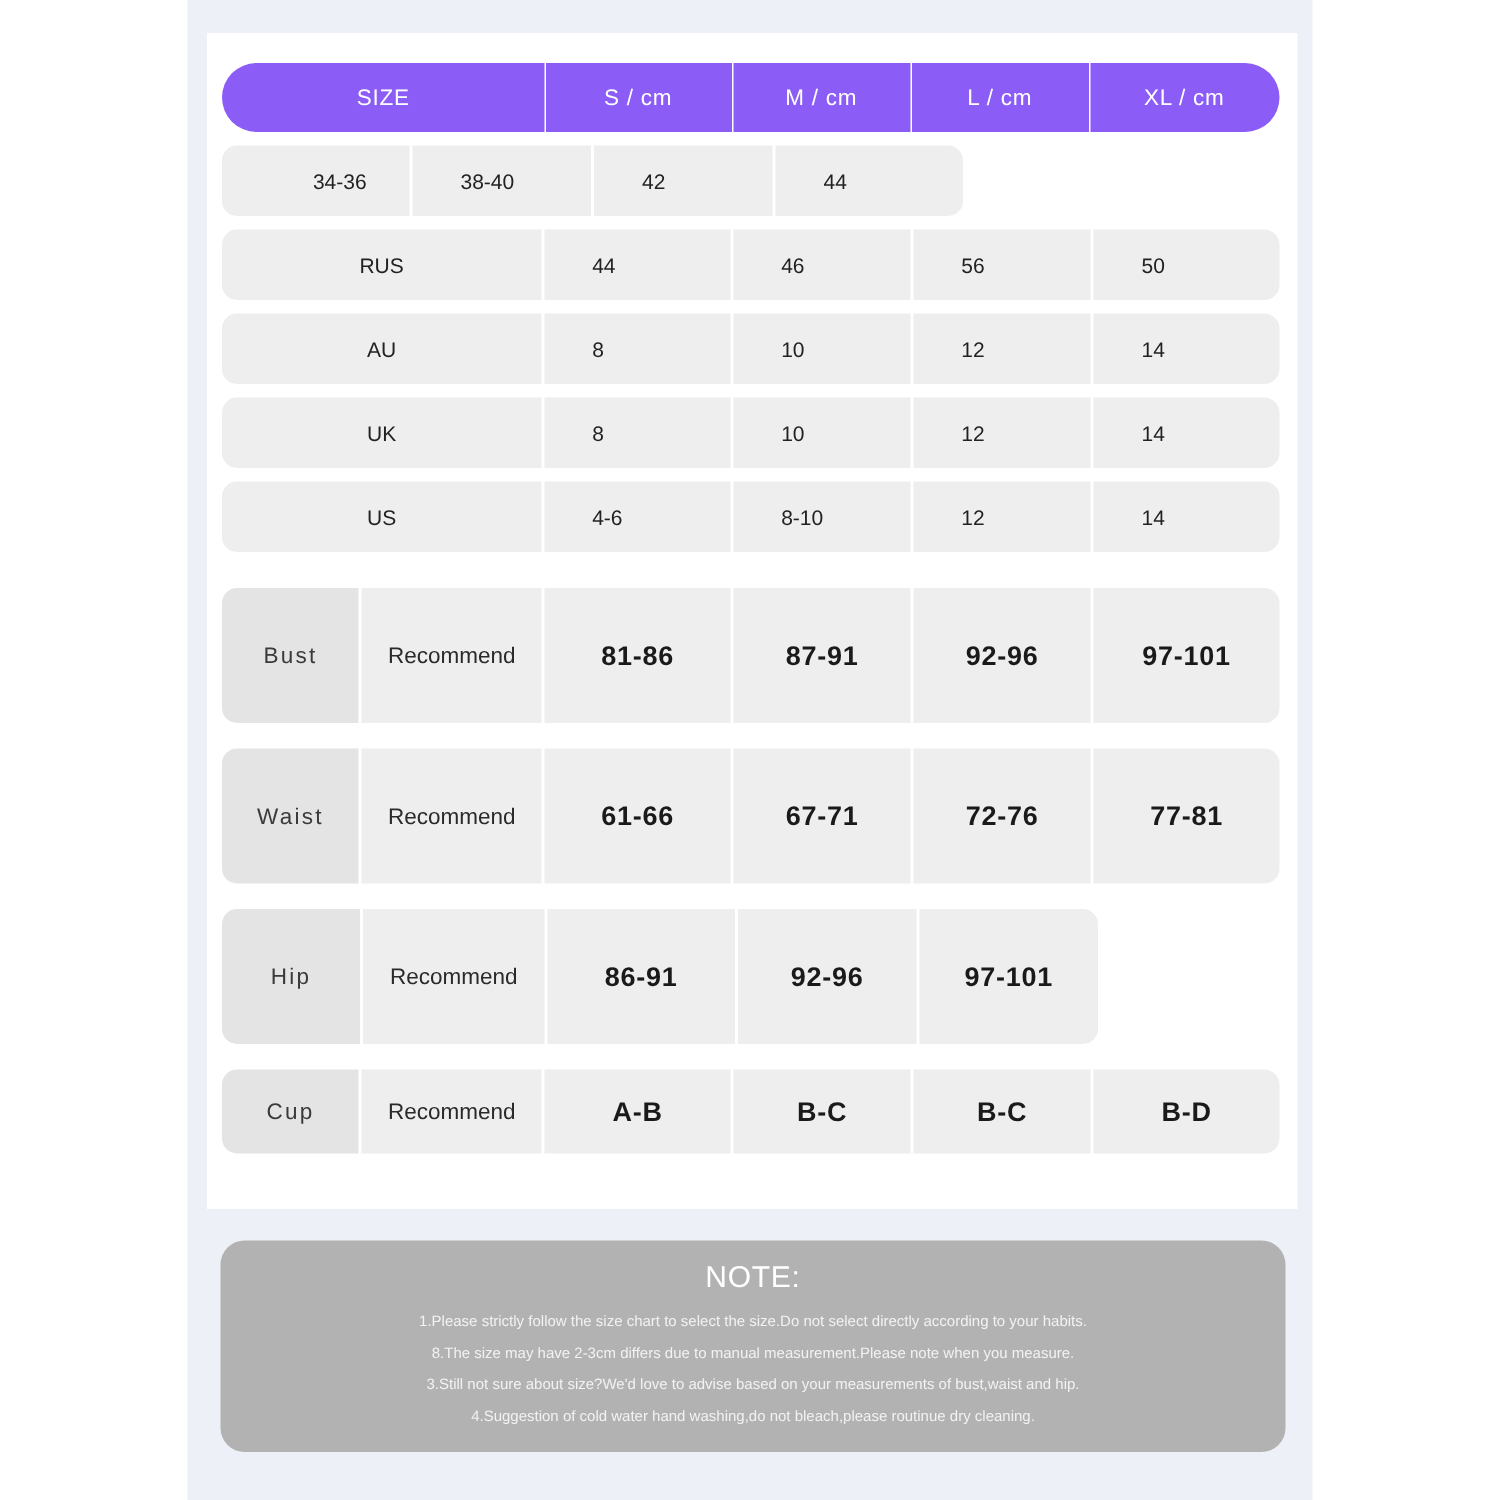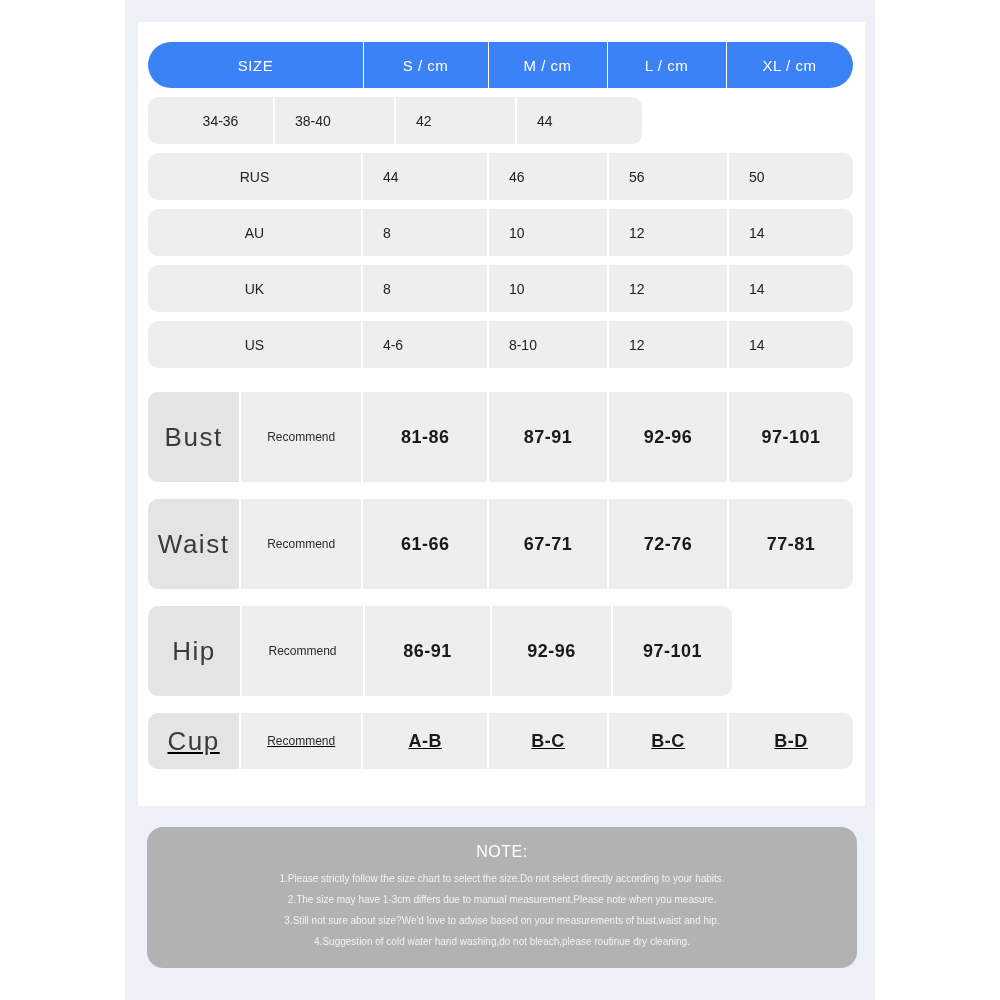--- a/index.html
+++ b/index.html
@@ -28,21 +28,21 @@
   }
   #table {
     position: absolute;
     left: 10px; top: 20px; width: 705px;
   }
 
   
   .hrow {
     display: flex;
     height: 46px;
-    background: #3b82f6;
+    background: #8b5cf6;
     border-radius: 23px;
     overflow: hidden;
     margin-bottom: 9px;
   }
   .hcell {
     display: flex; align-items: center; justify-content: center;
     color: #ffffff;
     font-size: 15px;
     letter-spacing: .5px;
     position: relative;
@@ -66,69 +66,69 @@
     font-size: 14px;
     color: #222222;
   }
   .row .cell:first-child {
     border-top-left-radius: 10px; border-bottom-left-radius: 10px;
     justify-content: center;
   }
   .row .cell:last-child {
     border-top-right-radius: 10px; border-bottom-right-radius: 10px;
   }
-  .row .cell.val { padding-left: 20px; }
+  .row .cell.val { padding-left: 32px; }
 
   
   .mrow {
     display: flex;
     margin-bottom: 9px;
     gap: 2px;
   }
   .mrow.tall  { height: 90px; }
-  .mrow.short { height: 56px; text-decoration: underline; }
+  .mrow.short { height: 56px; }
   .mcell {
     background: #eeeeee;
     display: flex; align-items: center; justify-content: center;
     font-size: 18px;
     font-weight: bold;
     color: #1a1a1a;
     letter-spacing: .5px;
   }
   .mcell.label {
     background: #e4e4e4;
-    font-size: 26px;
+    font-size: 15px;
     font-weight: normal;
     color: #3a3a3a;
     letter-spacing: 1.5px;
     border-top-left-radius: 10px; border-bottom-left-radius: 10px;
   }
   .mcell.rec {
-    font-size: 12px;
+    font-size: 15px;
     font-weight: normal;
     color: #2a2a2a;
     letter-spacing: 0;
   }
   .mrow .mcell:last-child {
     border-top-right-radius: 10px; border-bottom-right-radius: 10px;
   }
 
   
   #note {
     position: absolute;
     left: 147px; top: 827px; width: 710px; height: 141px;
     background: #b2b2b2;
     border-radius: 16px;
     display: flex; flex-direction: column;
     align-items: center; justify-content: center;
     padding: 6px 10px;
   }
   #note .ntitle {
     color: #ffffff;
-    font-size: 16px;
+    font-size: 20px;
     letter-spacing: .5px;
     margin-bottom: 7px;
   }
   #note .nline {
     color: #f2f2f2;
     font-size: 10px;
     line-height: 21px;
     text-align: center;
     white-space: nowrap;
   }
@@ -224,18 +224,18 @@
         <div class="mcell" style="width:119px">B-C</div>
         <div class="mcell" style="width:125px">B-D</div>
       </div>
 
     </div>
   </div>
 
   <div id="note">
     <div class="ntitle">NOTE:</div>
     <div class="nline">1.Please strictly follow the size chart to select the size.Do not select directly according to your habits.</div>
-    <div class="nline">2.The size may have 1-3cm differs due to manual measurement.Please note when you measure.</div>
+    <div class="nline">8.The size may have 2-3cm differs due to manual measurement.Please note when you measure.</div>
     <div class="nline">3.Still not sure about size?We'd love to advise based on your measurements of bust,waist and hip.</div>
     <div class="nline">4.Suggestion of cold water hand washing,do not bleach,please routinue dry cleaning.</div>
   </div>
 
 </div>
 
 </body></html>

